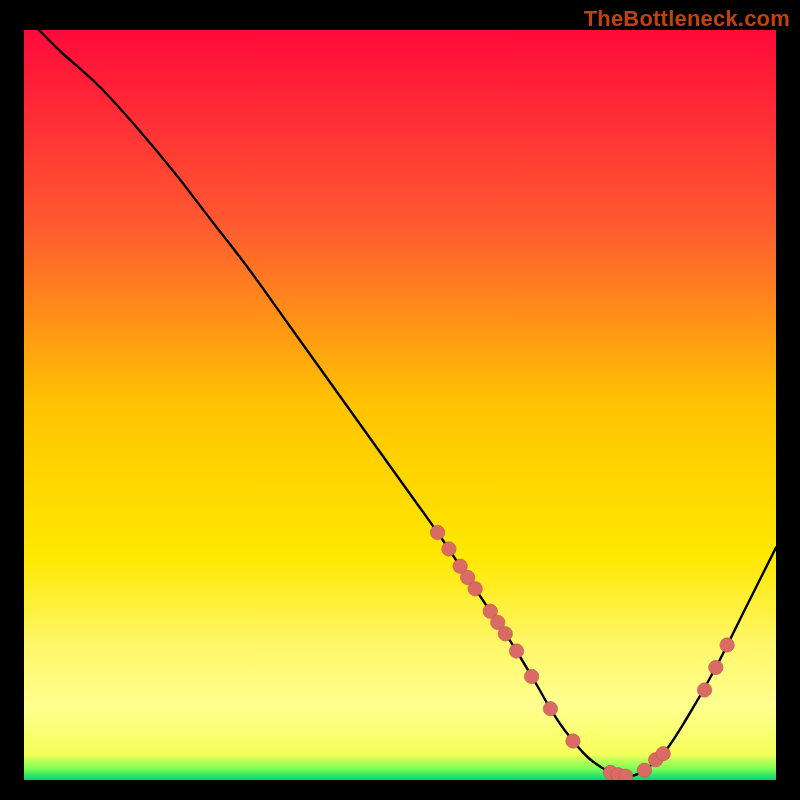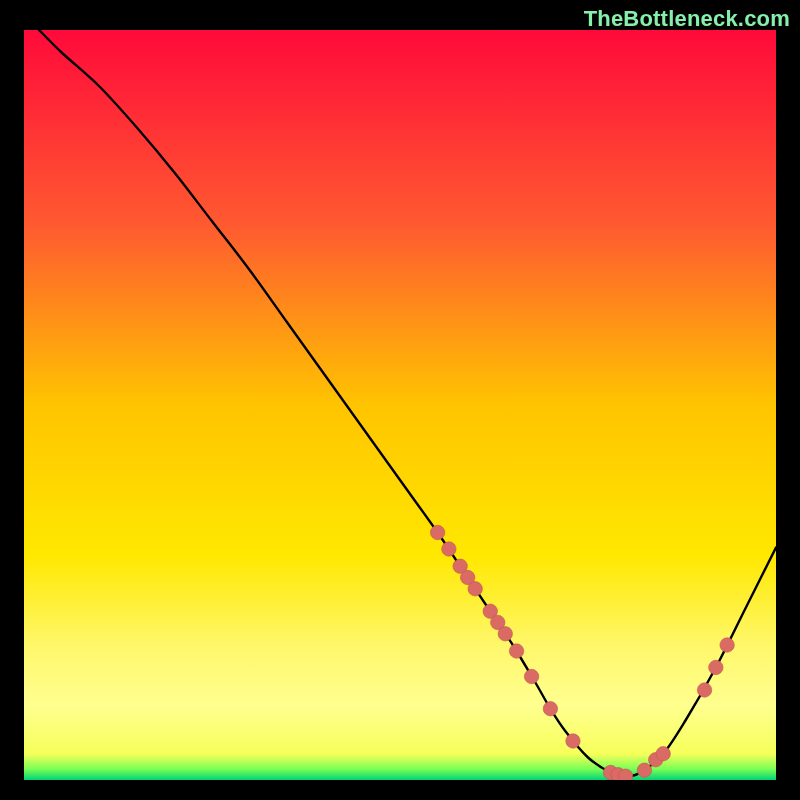--- a/index.html
+++ b/index.html
@@ -10,21 +10,21 @@
     height: 800px;
     background: #000;
   }
   .watermark {
     position: absolute;
     top: 6px;
     right: 10px;
     font-family: Arial, Helvetica, sans-serif;
     font-size: 22px;
     font-weight: 600;
-    color: #86efac;
+    color: #c2410c;
     letter-spacing: 0.2px;
   }
   .plot {
     position: absolute;
     left: 24px;
     top: 30px;
     width: 752px;
     height: 750px;
   }
   svg { display: block; }

